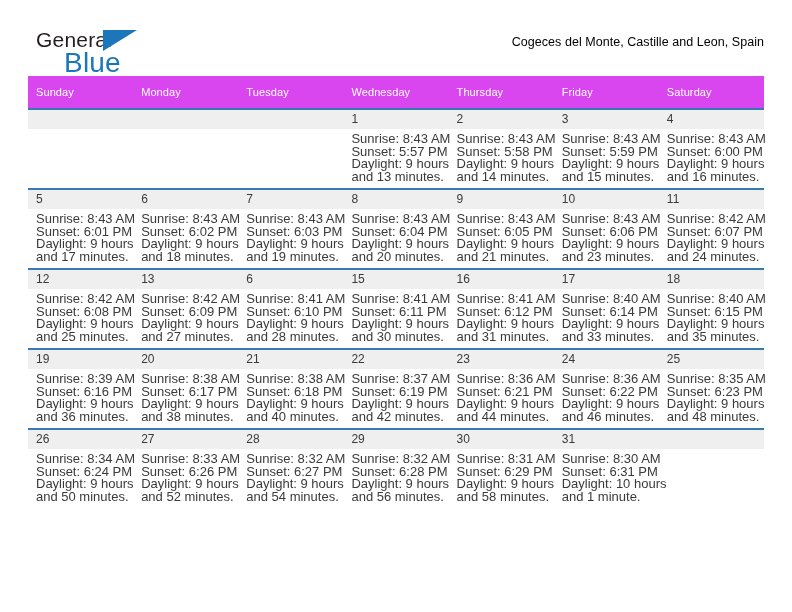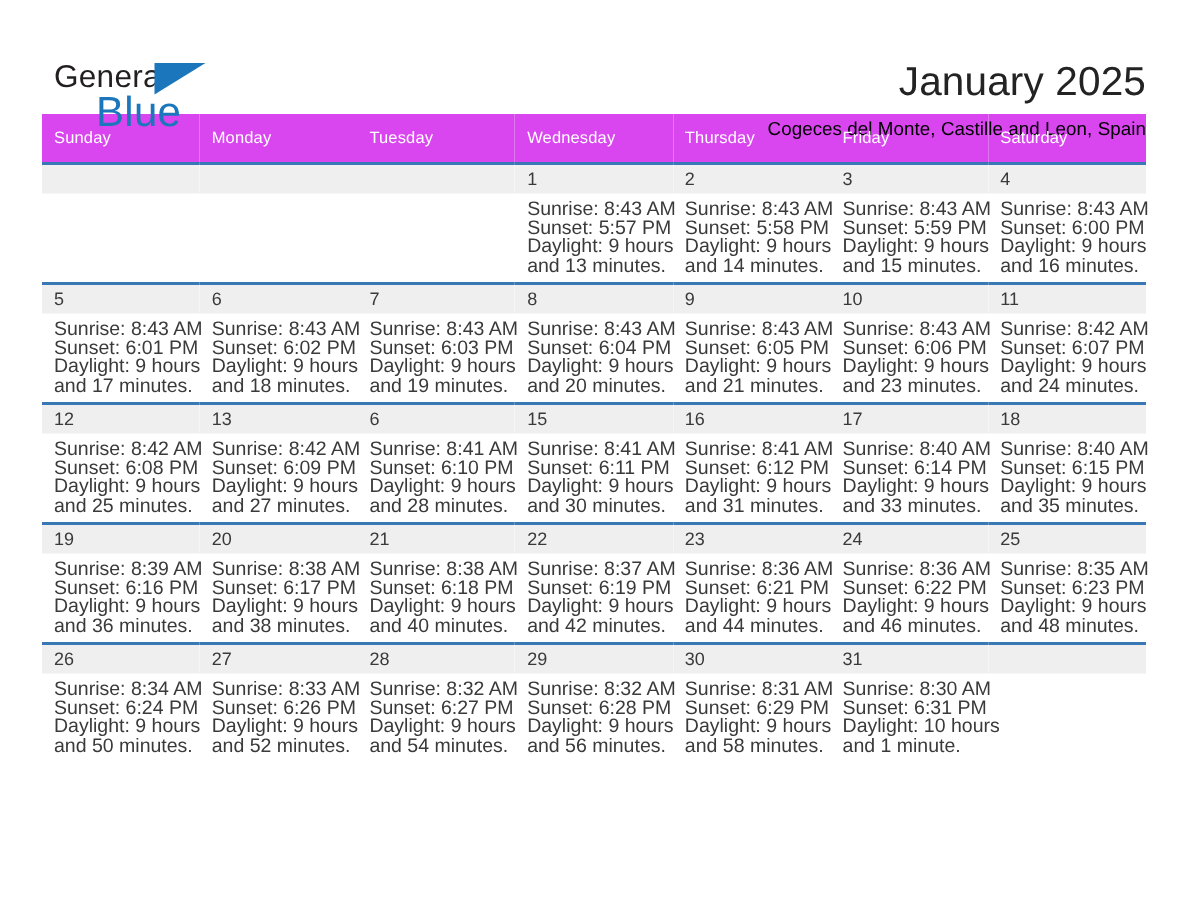--- a/index.html
+++ b/index.html
@@ -20,21 +20,21 @@
     height: 612px;
     box-sizing: border-box;
     padding: 0 28px;
   }
 
   
   .header {
     display: flex;
     align-items: flex-start;
     justify-content: space-between;
-    padding-top: 38px;
+    padding-top: 26px;
     height: 66px;
     box-sizing: border-box;
   }
   .brand {
     position: relative;
     width: 140px;
     height: 48px;
     flex: 0 0 auto;
   }
   .brand-general {
@@ -139,21 +139,20 @@
 
   <div class="header">
 
     <div class="brand">
       <span class="brand-general">General</span>
       <span class="brand-tri"></span>
       <span class="brand-blue">Blue</span>
     </div>
 
     <div class="titles">
-      <h1 class="cal-title">January 2025</h1>
       <div class="cal-subtitle">Cogeces del Monte, Castille and Leon, Spain</div>
     </div>
 
   </div>
 
   <table class="calendar">
     <thead>
       <tr>
         <th>Sunday</th>
         <th>Monday</th>

